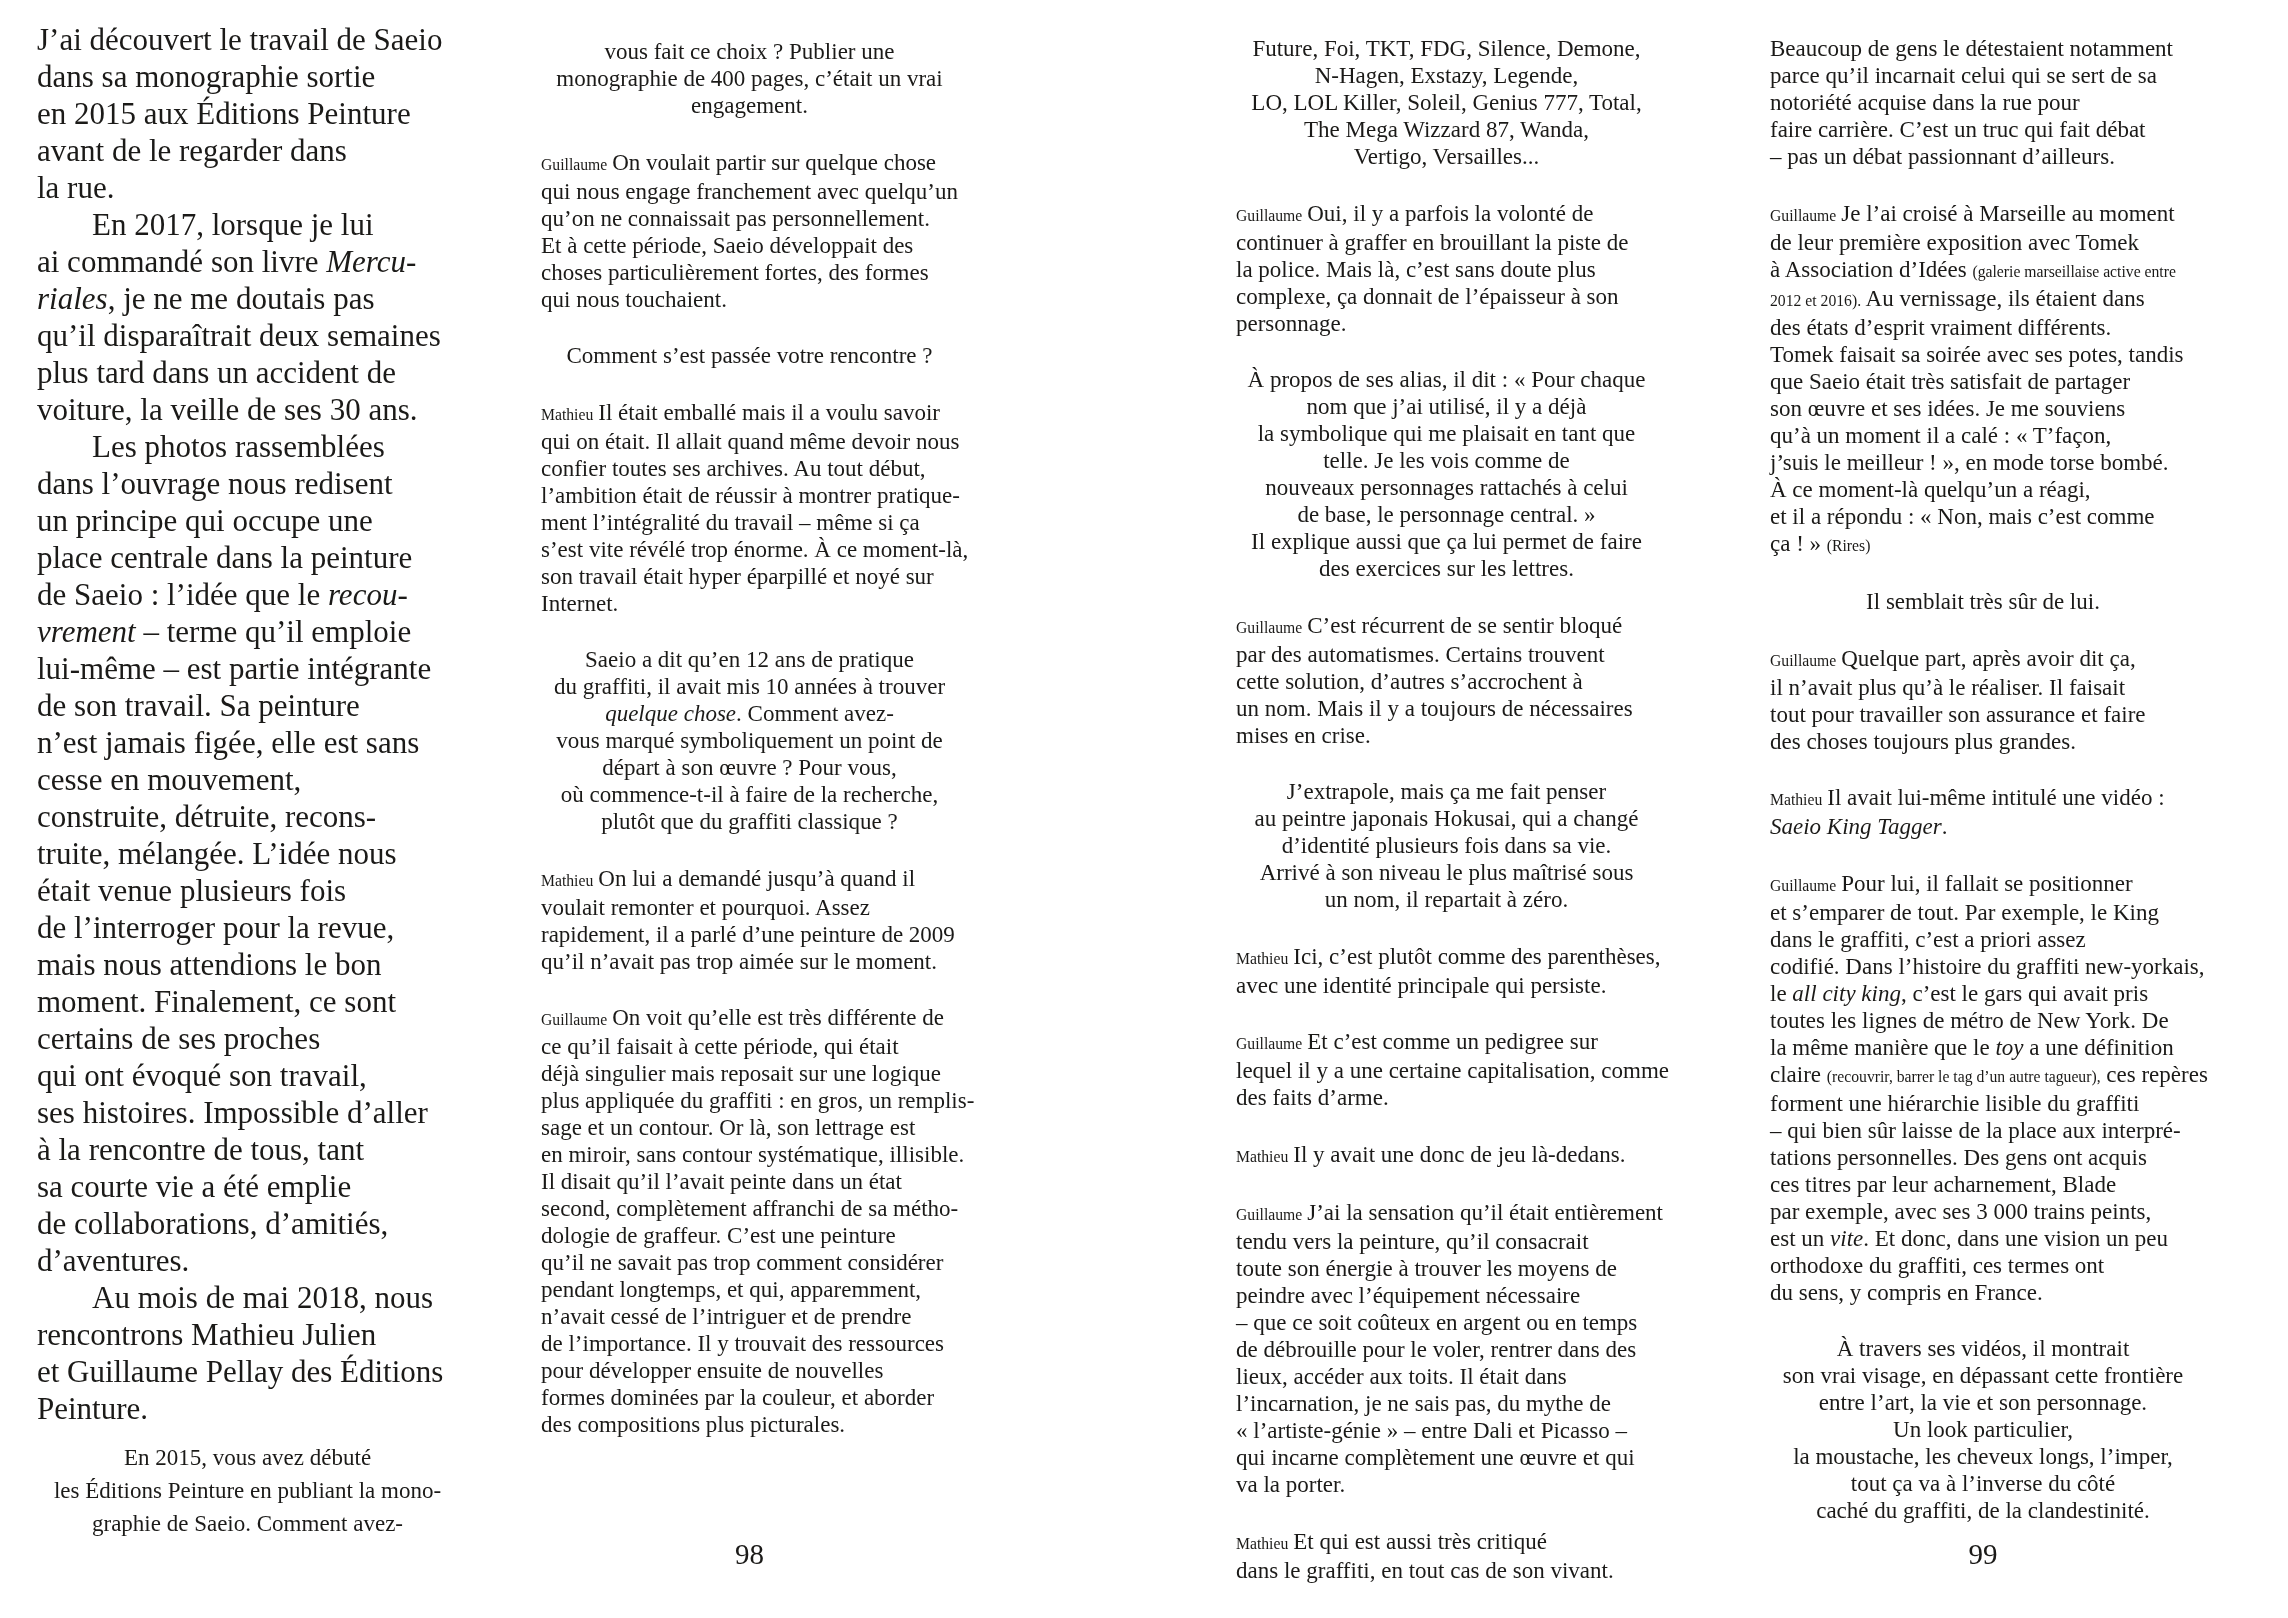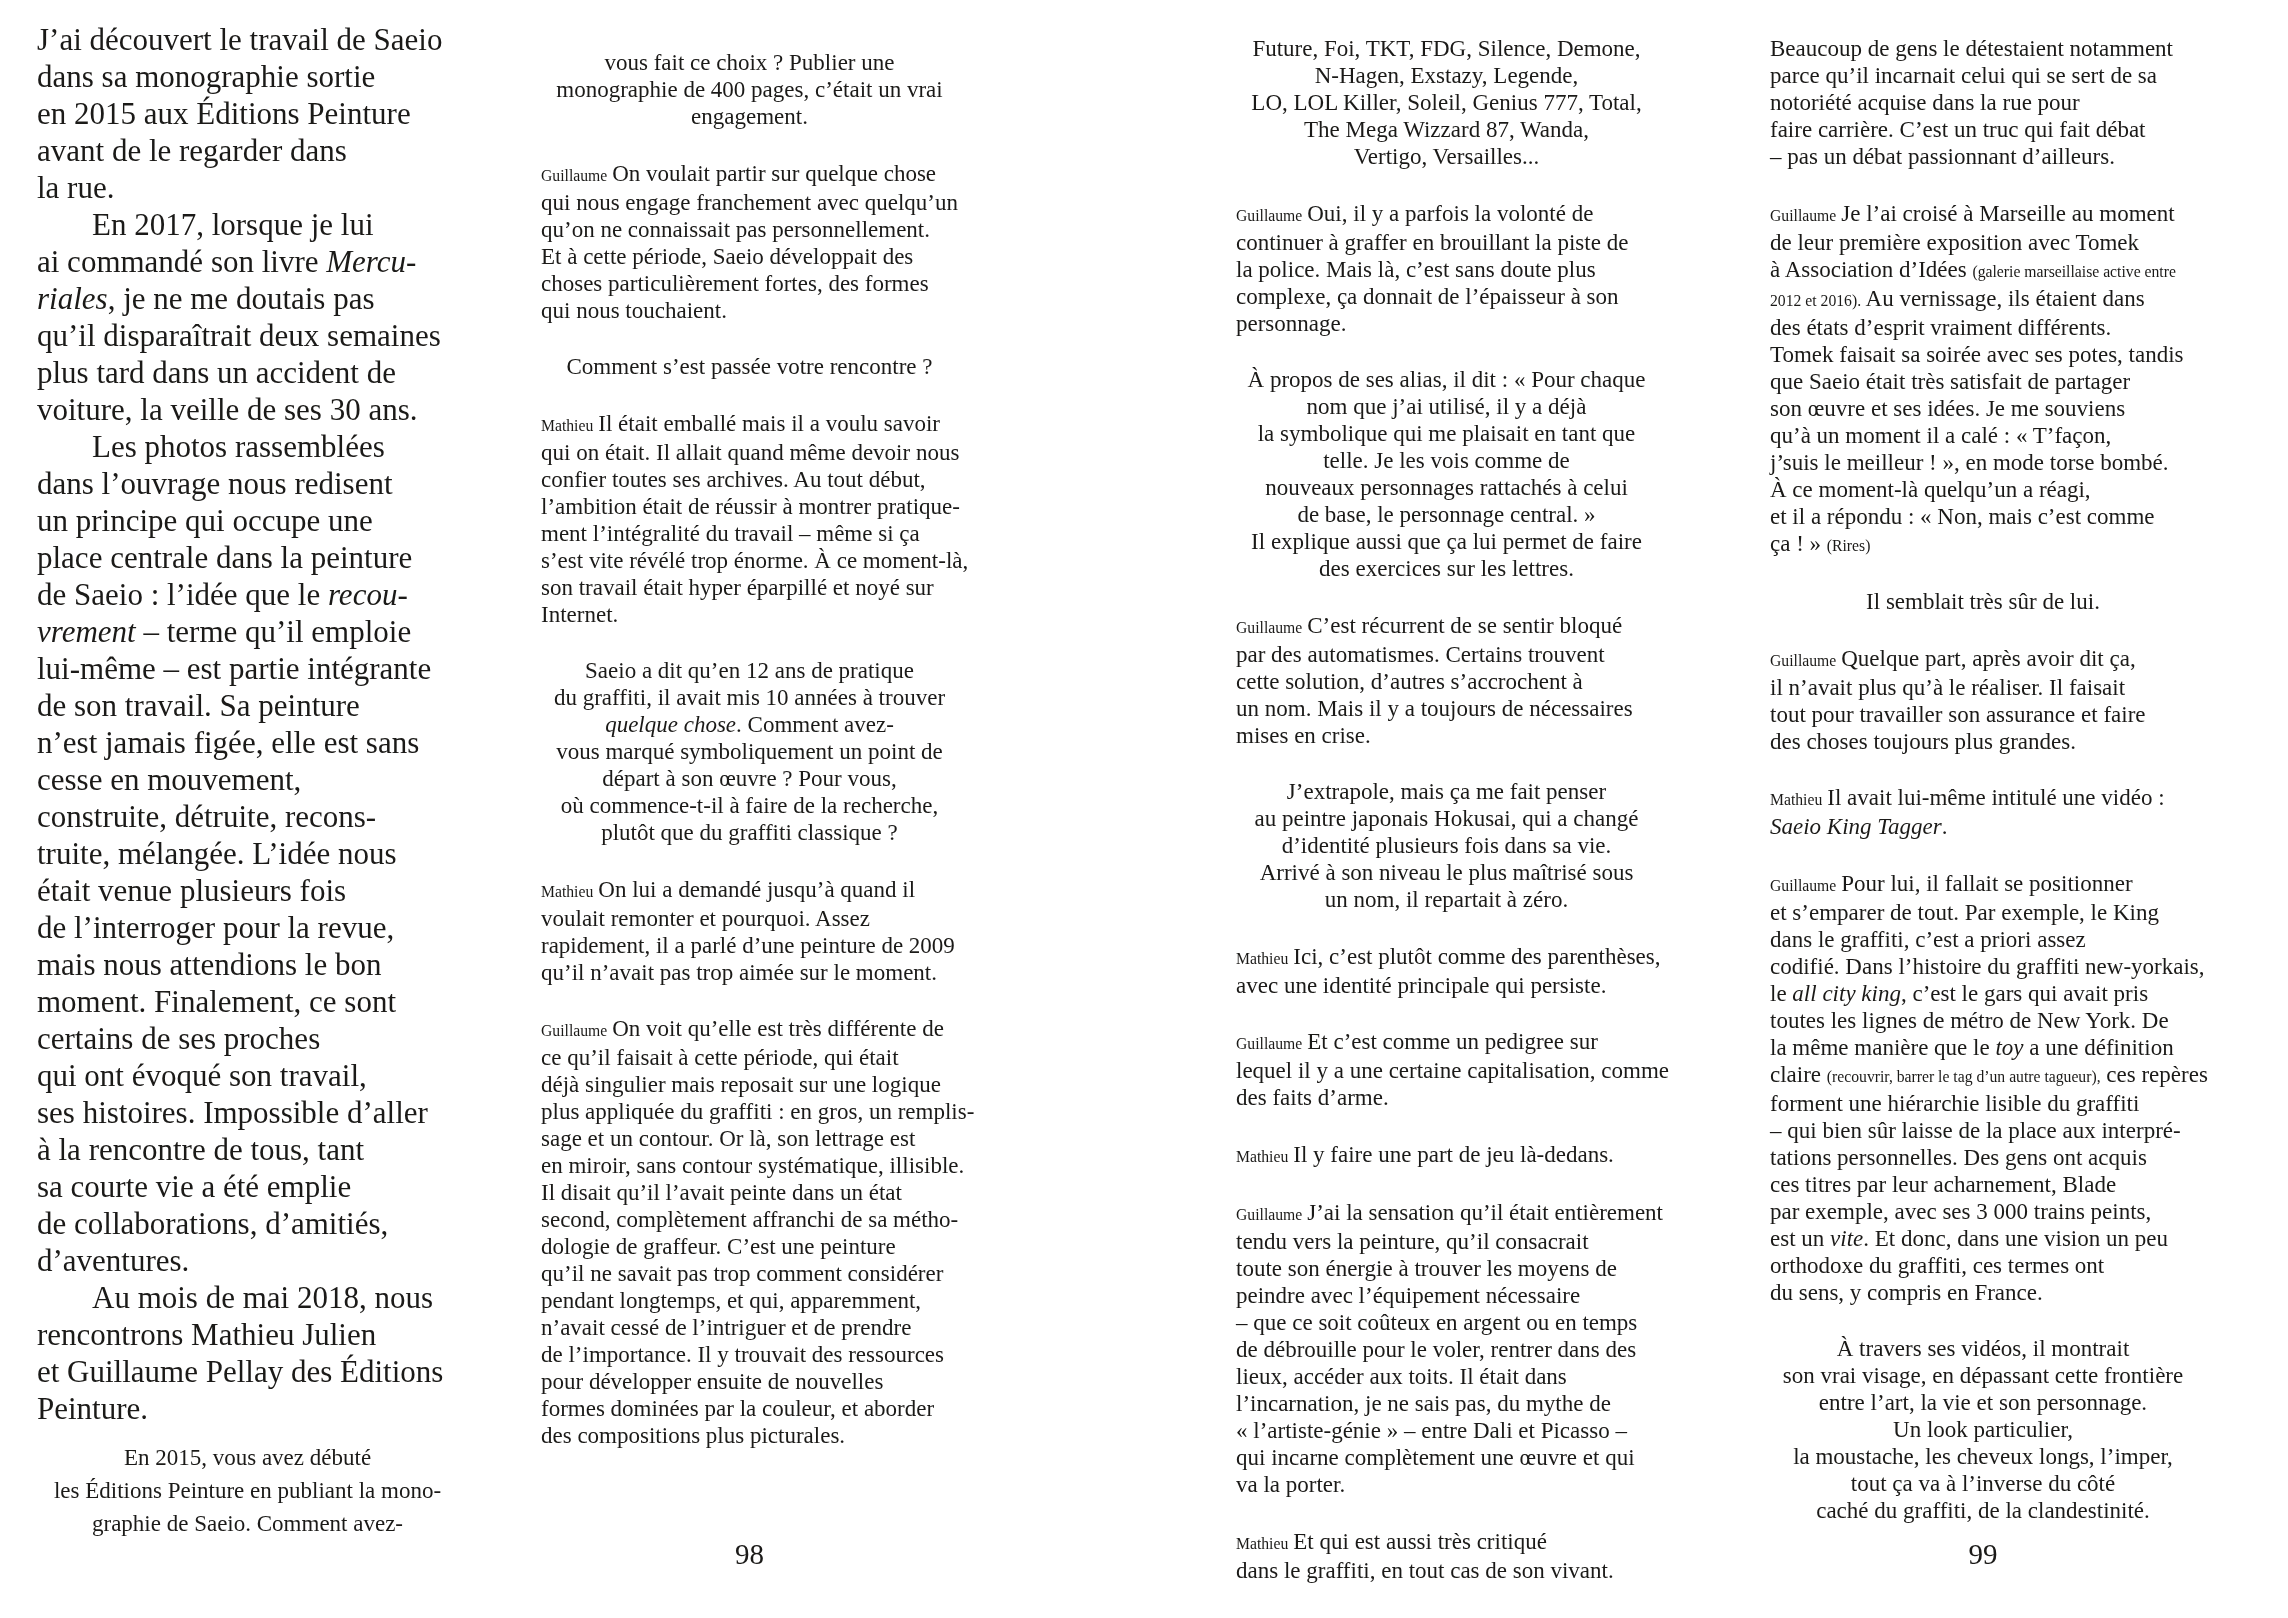--- a/index.html
+++ b/index.html
@@ -12,21 +12,21 @@
     font-family: "Liberation Serif", "DejaVu Serif", serif;
     overflow: hidden;
   }
   .col { position: absolute; }
   .col p { margin: 0; padding: 0; white-space: pre; }
   .col1 {
     left: 37px; top: 21px; width: 421px;
     font-size: 31px; line-height: 37px;
   }
   .colbody { font-size: 23px; line-height: 27px; }
-  .col2 { left: 541px; top: 49px; width: 417px; }
+  .col2 { left: 541px; top: 38px; width: 417px; }
   .col3 { left: 1236px; top: 35px; width: 421px; }
   .col4 { left: 1770px; top: 35px; width: 426px; }
   .colbody p + p { margin-top: 29.5px; }
   .ind { text-indent: 55px; }
   .q { text-align: center; }
   .col1 .q {
     margin-top: 14px;
     font-size: 23px; line-height: 33px;
   }
   .spk { font-size: 15.7px; margin-right: 0.32em; }
@@ -163,21 +163,21 @@
     <p class="q">J’extrapole, mais ça me fait penser
 au peintre japonais Hokusai, qui a changé
 d’identité plusieurs fois dans sa vie.
 Arrivé à son niveau le plus maîtrisé sous
 un nom, il repartait à zéro.</p>
     <p class="speech"><span class="spk">Mathieu</span><span class="txt">Ici, c’est plutôt comme des parenthèses,
 avec une identité principale qui persiste.</span></p>
     <p class="speech"><span class="spk">Guillaume</span><span class="txt">Et c’est comme un pedigree sur
 lequel il y a une certaine capitalisation, comme
 des faits d’arme.</span></p>
-    <p class="speech"><span class="spk">Mathieu</span><span class="txt">Il y faire une part de jeu là-dedans.</span></p>
+    <p class="speech"><span class="spk">Mathieu</span><span class="txt">Il y avait une donc de jeu là-dedans.</span></p>
     <p class="speech"><span class="spk">Guillaume</span><span class="txt">J’ai la sensation qu’il était entièrement
 tendu vers la peinture, qu’il consacrait
 toute son énergie à trouver les moyens de
 peindre avec l’équipement nécessaire
 – que ce soit coûteux en argent ou en temps
 de débrouille pour le voler, rentrer dans des
 lieux, accéder aux toits. Il était dans
 l’incarnation, je ne sais pas, du mythe de
 « l’artiste-génie » – entre Dali et Picasso –
 qui incarne complètement une œuvre et qui

